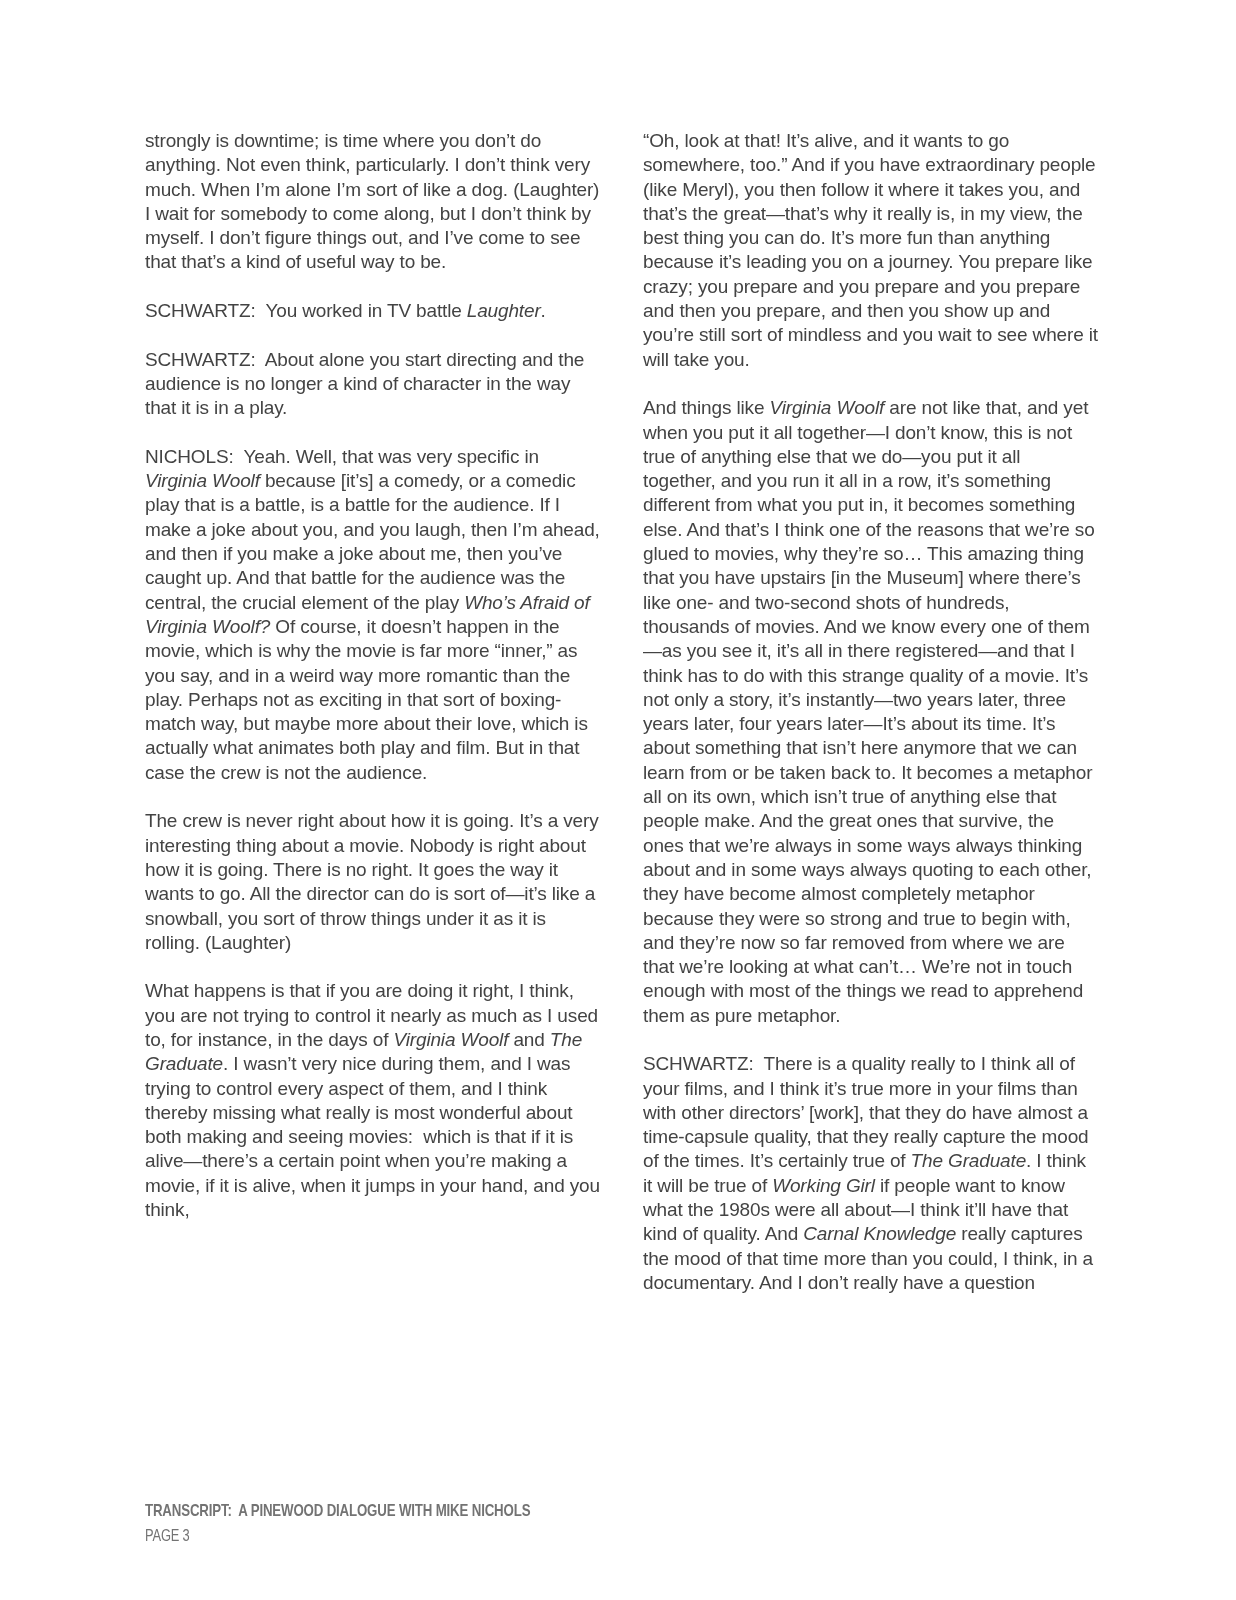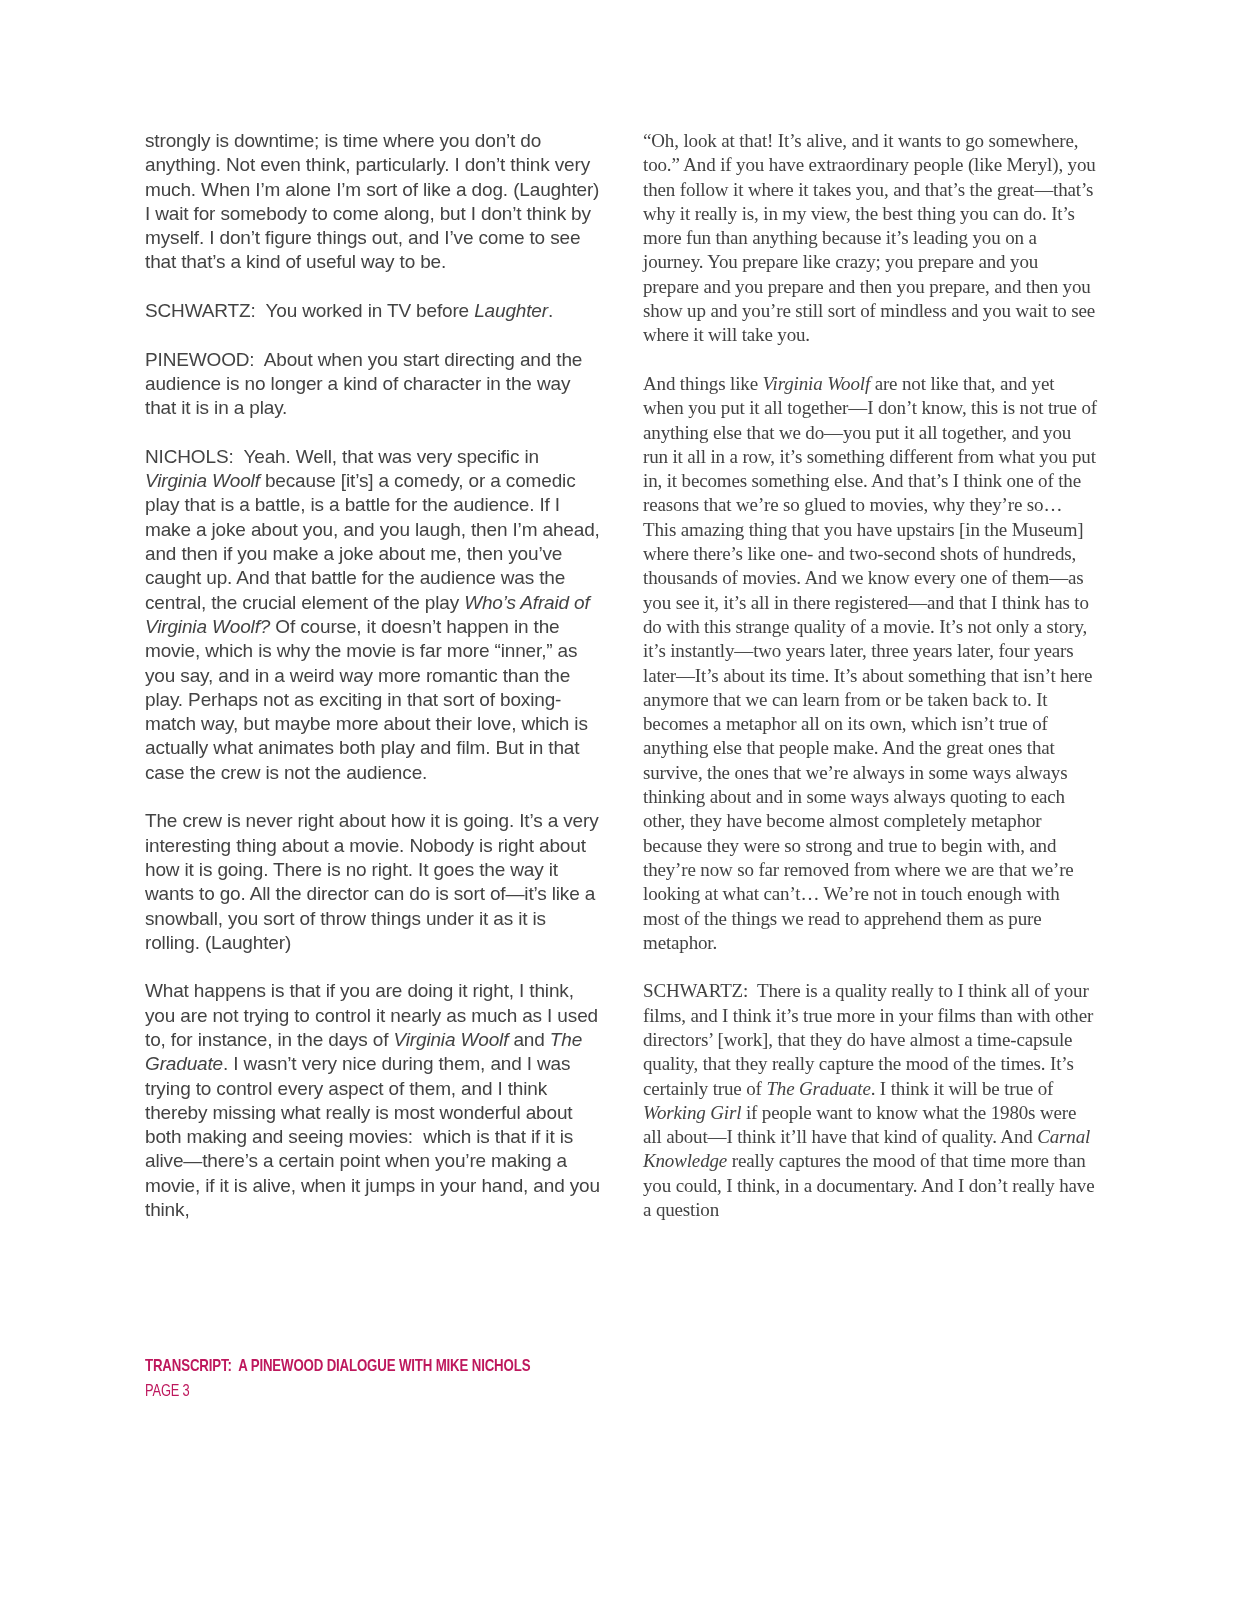--- a/index.html
+++ b/index.html
@@ -17,32 +17,32 @@
   .column {
     position: absolute;
     top: 129px;
     width: 455px;
     font-size: 19px;
     line-height: 24.3px;
     letter-spacing: -0.15px;
     color: #434343;
   }
   .col-left  { left: 145px; }
-  .col-right { left: 643px; font-family: Liberation Serif, serif; }
+  .col-right { left: 643px; }
   p.para {
     margin: 0 0 24.3px 0;
     white-space: pre-wrap;
   }
   p.para:last-child { margin-bottom: 0; }
   em { font-style: italic; }
   .footer {
     position: absolute;
     left: 145px;
-    top: 1356px;
-    color: #be185d;
+    top: 1501px;
+    color: #737373;
   }
   .footer-title {
     font-weight: bold;
     font-size: 17px;
     letter-spacing: -0.2px;
     white-space: pre;
     display: inline-block;
     transform: scaleX(0.78);
     transform-origin: 0 50%;
   }
@@ -55,22 +55,22 @@
     transform-origin: 0 50%;
   }
 </style>
 </head>
 <body>
 
 <div class="page">
 
   <div class="column col-left">
       <p class="para"><span>strongly is downtime; is time where you don’t do anything. Not even think, particularly. I don’t think very much. When I’m alone I’m sort of like a dog. (Laughter) I wait for somebody to come along, but I don’t think by myself. I don’t figure things out, and I’ve come to see that that’s a kind of useful way to be.</span></p>
-      <p class="para"><span>SCHWARTZ:  You worked in TV before </span><em>Laughter</em><span>.</span></p>
-      <p class="para"><span>PINEWOOD:  About when you start directing and the audience is no longer a kind of character in the way that it is in a play.</span></p>
+      <p class="para"><span>SCHWARTZ:  You worked in TV battle </span><em>Laughter</em><span>.</span></p>
+      <p class="para"><span>SCHWARTZ:  About alone you start directing and the audience is no longer a kind of character in the way that it is in a play.</span></p>
       <p class="para"><span>NICHOLS:  Yeah. Well, that was very specific in </span><em>Virginia Woolf</em><span> because [it’s] a comedy, or a comedic play that is a battle, is a battle for the audience. If I make a joke about you, and you laugh, then I’m ahead, and then if you make a joke about me, then you’ve caught up. And that battle for the audience was the central, the crucial element of the play </span><em>Who’s Afraid of Virginia Woolf?</em><span> Of course, it doesn’t happen in the movie, which is why the movie is far more “inner,” as you say, and in a weird way more romantic than the play. Perhaps not as exciting in that sort of boxing-match way, but maybe more about their love, which is actually what animates both play and film. But in that case the crew is not the audience.</span></p>
       <p class="para"><span>The crew is never right about how it is going. It’s a very interesting thing about a movie. Nobody is right about how it is going. There is no right. It goes the way it wants to go. All the director can do is sort of—it’s like a snowball, you sort of throw things under it as it is rolling. (Laughter)</span></p>
       <p class="para"><span>What happens is that if you are doing it right, I think, you are not trying to control it nearly as much as I used to, for instance, in the days of </span><em>Virginia Woolf</em><span> and </span><em>The Graduate</em><span>. I wasn’t very nice during them, and I was trying to control every aspect of them, and I think thereby missing what really is most wonderful about both making and seeing movies:  which is that if it is alive—there’s a certain point when you’re making a movie, if it is alive, when it jumps in your hand, and you think,</span></p>
     </div>
 
   <div class="column col-right">
       <p class="para"><span>“Oh, look at that! It’s alive, and it wants to go somewhere, too.” And if you have extraordinary people (like Meryl), you then follow it where it takes you, and that’s the great—that’s why it really is, in my view, the best thing you can do. It’s more fun than anything because it’s leading you on a journey. You prepare like crazy; you prepare and you prepare and you prepare and then you prepare, and then you show up and you’re still sort of mindless and you wait to see where it will take you.</span></p>
       <p class="para"><span>And things like </span><em>Virginia Woolf</em><span> are not like that, and yet when you put it all together—I don’t know, this is not true of anything else that we do—you put it all together, and you run it all in a row, it’s something different from what you put in, it becomes something else. And that’s I think one of the reasons that we’re so glued to movies, why they’re so… This amazing thing that you have upstairs [in the Museum] where there’s like one- and two-second shots of hundreds, thousands of movies. And we know every one of them—as you see it, it’s all in there registered—and that I think has to do with this strange quality of a movie. It’s not only a story, it’s instantly—two years later, three years later, four years later—It’s about its time. It’s about something that isn’t here anymore that we can learn from or be taken back to. It becomes a metaphor all on its own, which isn’t true of anything else that people make. And the great ones that survive, the ones that we’re always in some ways always thinking about and in some ways always quoting to each other, they have become almost completely metaphor because they were so strong and true to begin with, and they’re now so far removed from where we are that we’re looking at what can’t… We’re not in touch enough with most of the things we read to apprehend them as pure metaphor.</span></p>
       <p class="para"><span>SCHWARTZ:  There is a quality really to I think all of your films, and I think it’s true more in your films than with other directors’ [work], that they do have almost a time-capsule quality, that they really capture the mood of the times. It’s certainly true of </span><em>The Graduate</em><span>. I think it will be true of </span><em>Working Girl</em><span> if people want to know what the 1980s were all about—I think it’ll have that kind of quality. And </span><em>Carnal Knowledge</em><span> really captures the mood of that time more than you could, I think, in a documentary. And I don’t really have a question</span></p>
     </div>

